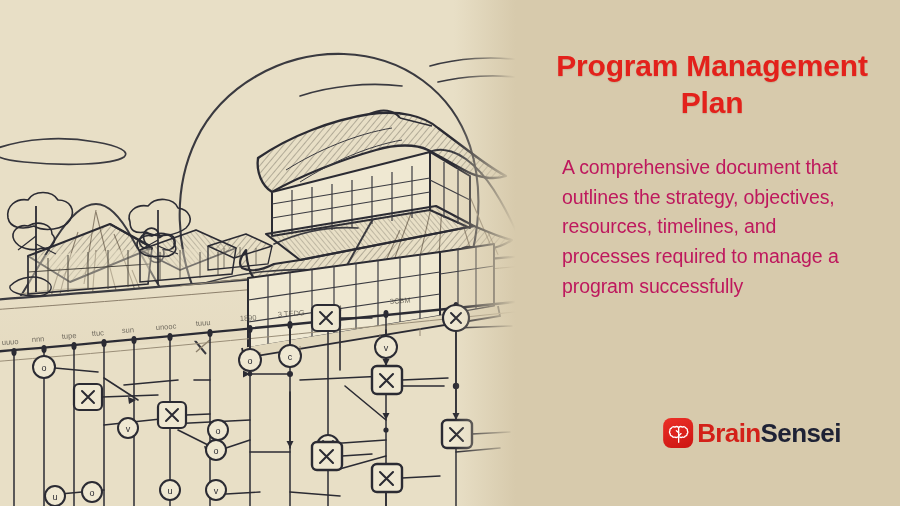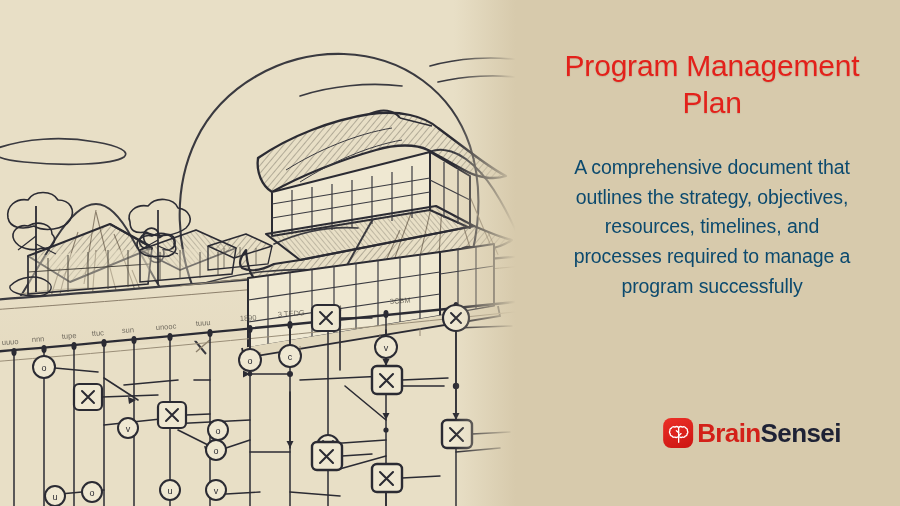--- a/index.html
+++ b/index.html
@@ -55,32 +55,31 @@
     align-items: center;
     box-sizing: border-box;
     padding: 0 14px;
   }
   #title {
     margin-top: 48px;
     width: 352px;
     text-align: center;
     font-size: 30px;
     line-height: 1.22;
-    font-weight: normal;
+    font-weight: bold;
     color: #E3211B;
     letter-spacing: -0.2px;
     text-shadow: 0 1px 1px rgba(120,60,40,0.16);
   }
   #subtitle {
     margin-top: 32px;
     width: 300px;
-    text-align: center;
     font-size: 19.5px;
     line-height: 1.52;
-    color: #0c4a6e;
+    color: #be185d;
     letter-spacing: -0.1px;
   }
   #logo {
     position: absolute;
     left: 50%;
     transform: translateX(-50%);
     top: 418px;
     display: flex;
     align-items: center;
     gap: 4px;

